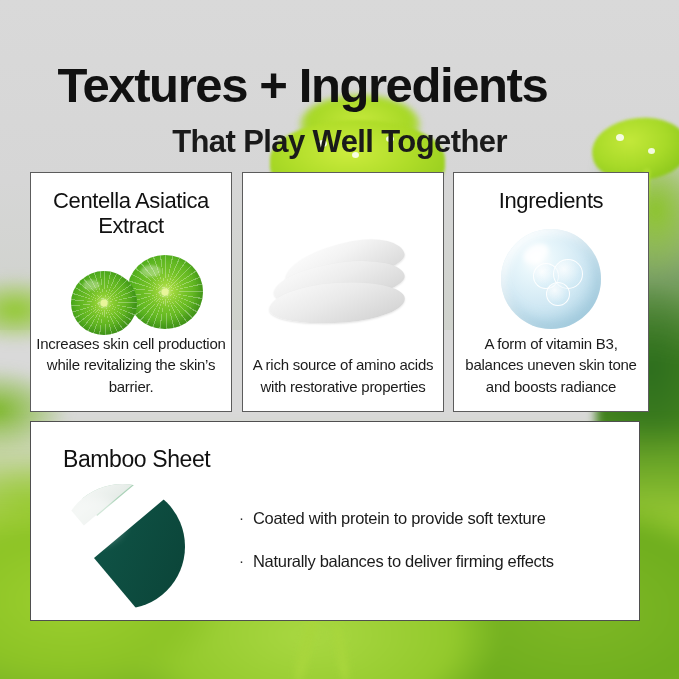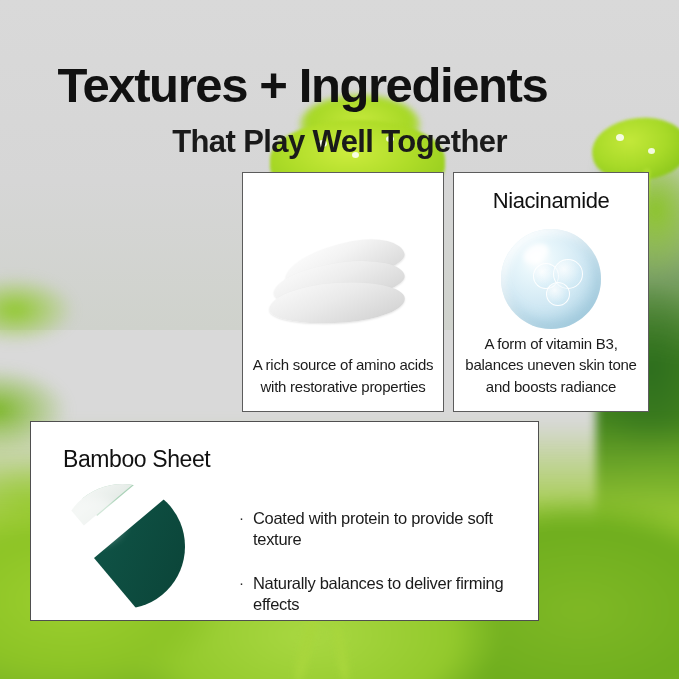--- a/index.html
+++ b/index.html
@@ -118,21 +118,21 @@
     box-shadow:inset -6px -8px 14px rgba(120,170,195,.38), inset 4px 5px 10px rgba(255,255,255,.9);}
   .bub{position:absolute;border-radius:50%;border:1px solid rgba(255,255,255,.95);
     background:radial-gradient(circle at 35% 32%,rgba(255,255,255,.75) 0%,rgba(215,238,248,.35) 60%,rgba(185,220,236,.25) 100%);}
   .b1{left:32px;top:34px;width:24px;height:24px;}
   .b2{left:52px;top:30px;width:28px;height:28px;}
   .b3{left:45px;top:53px;width:22px;height:22px;}
   .hl{position:absolute;left:22px;top:16px;width:26px;height:17px;border-radius:50%;
     background:rgba(255,255,255,.85);filter:blur(2px);transform:rotate(-28deg);}
 
   
-  .panel{position:absolute;left:30px;top:421px;width:509px;height:200px;background:#fff;
+  .panel{position:absolute;left:30px;top:421px;width:610px;height:200px;background:#fff;
     border:1px solid #4f4f4f;box-sizing:border-box;overflow:hidden;}
   .panel-title{position:absolute;left:32px;top:24px;font-size:23px;color:#111;letter-spacing:-0.4px;}
   .bamboo{position:absolute;left:29px;top:62px;width:125px;height:125px;border-radius:50%;overflow:hidden;
     background:#ffffff;}
   .band{position:absolute;}
   .band-mint{left:-40px;top:-60px;width:210px;height:120px;
     background:linear-gradient(180deg,#cfe6d6 0%,#b6d9c2 60%,#a9d2b7 100%);transform:rotate(-40deg);
     transform-origin:0 0;}
   .band-white{left:-16px;top:-6px;width:220px;height:62px;
     background:linear-gradient(180deg,#ffffff 0%,#f4f7f5 55%,#e6ece8 100%);transform:rotate(-40deg);
@@ -167,34 +167,52 @@
     <div class="dew" style="left:616px;top:134px;width:8px;height:7px;"></div>
     <div class="dew" style="left:648px;top:148px;width:7px;height:6px;"></div>
     <div class="bg-bottom"></div>
     <div class="bg-stem" style="left:300px;top:612px;width:12px;height:70px;transform:rotate(14deg);"></div>
     <div class="bg-stem" style="left:336px;top:625px;width:10px;height:56px;transform:rotate(-10deg);"></div>
   </div>
 
   <h1 class="headline">Textures + Ingredients</h1>
   <h2 class="subhead">That Play Well Together</h2>
 
+  <div class="card c1">
+    <div class="card-title">Centella Asiatica Extract</div>
+    <div class="card-art" style="top:78px;">
+      <div class="cen-wrap">
+        <div class="cen-leaf cen-big">
+          <div class="veins"></div>
+          <div class="core"></div>
+          <div class="sheen" style="left:14px;top:10px;width:20px;height:12px;"></div>
+        </div>
+        <div class="cen-leaf cen-small">
+          <div class="veins"></div>
+          <div class="core"></div>
+          <div class="sheen" style="left:12px;top:9px;width:17px;height:10px;"></div>
+        </div>
+      </div>
+    </div>
+    <div class="card-desc">Increases skin cell production while revitalizing the skin’s barrier.</div>
+  </div>
 
   <div class="card c2">
     <div class="card-art" style="top:62px;">
       <div class="cream">
         <div class="stroke s1"></div>
         <div class="stroke s2"></div>
         <div class="stroke s3"></div>
       </div>
     </div>
     <div class="card-desc">A rich source of amino acids with restorative properties</div>
   </div>
 
   <div class="card c3">
-    <div class="card-title">Niacinamide</div>
+    <div class="card-title">Ingredients</div>
     <div class="card-art" style="top:58px;">
       <div class="drop">
         <div class="sphere">
           <div class="hl"></div>
           <div class="bub b1"></div>
           <div class="bub b2"></div>
           <div class="bub b3"></div>
         </div>
       </div>
     </div>

